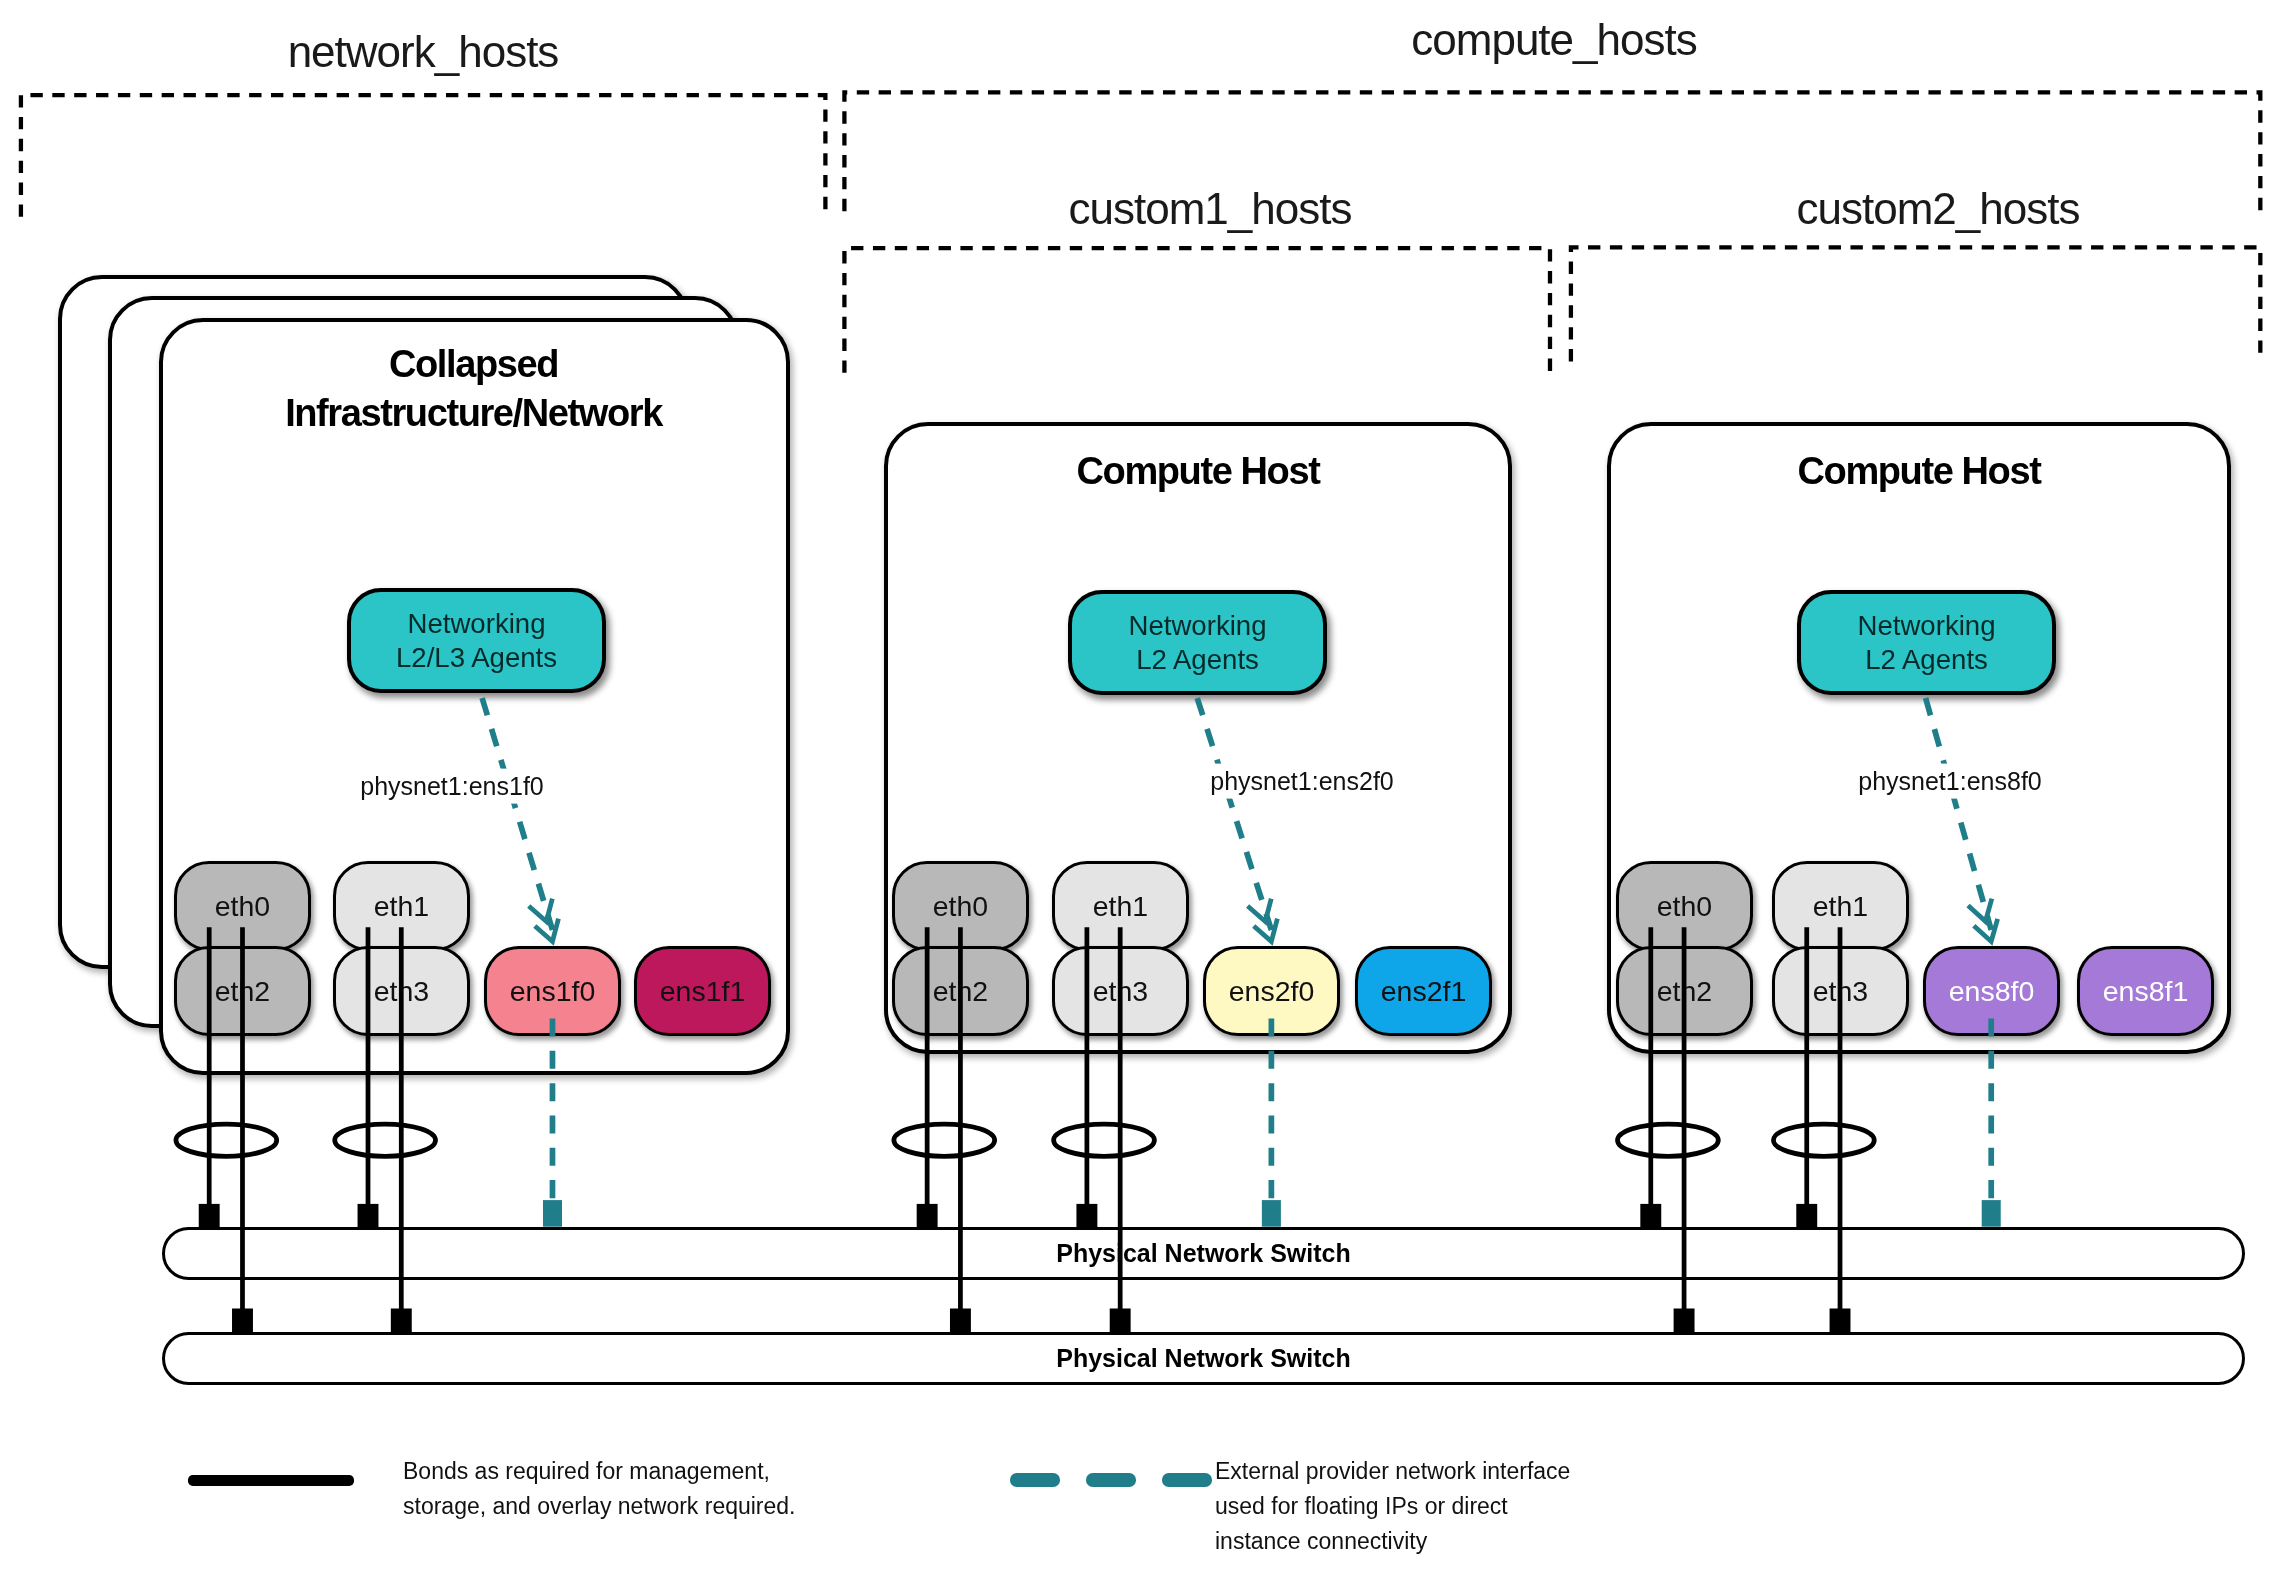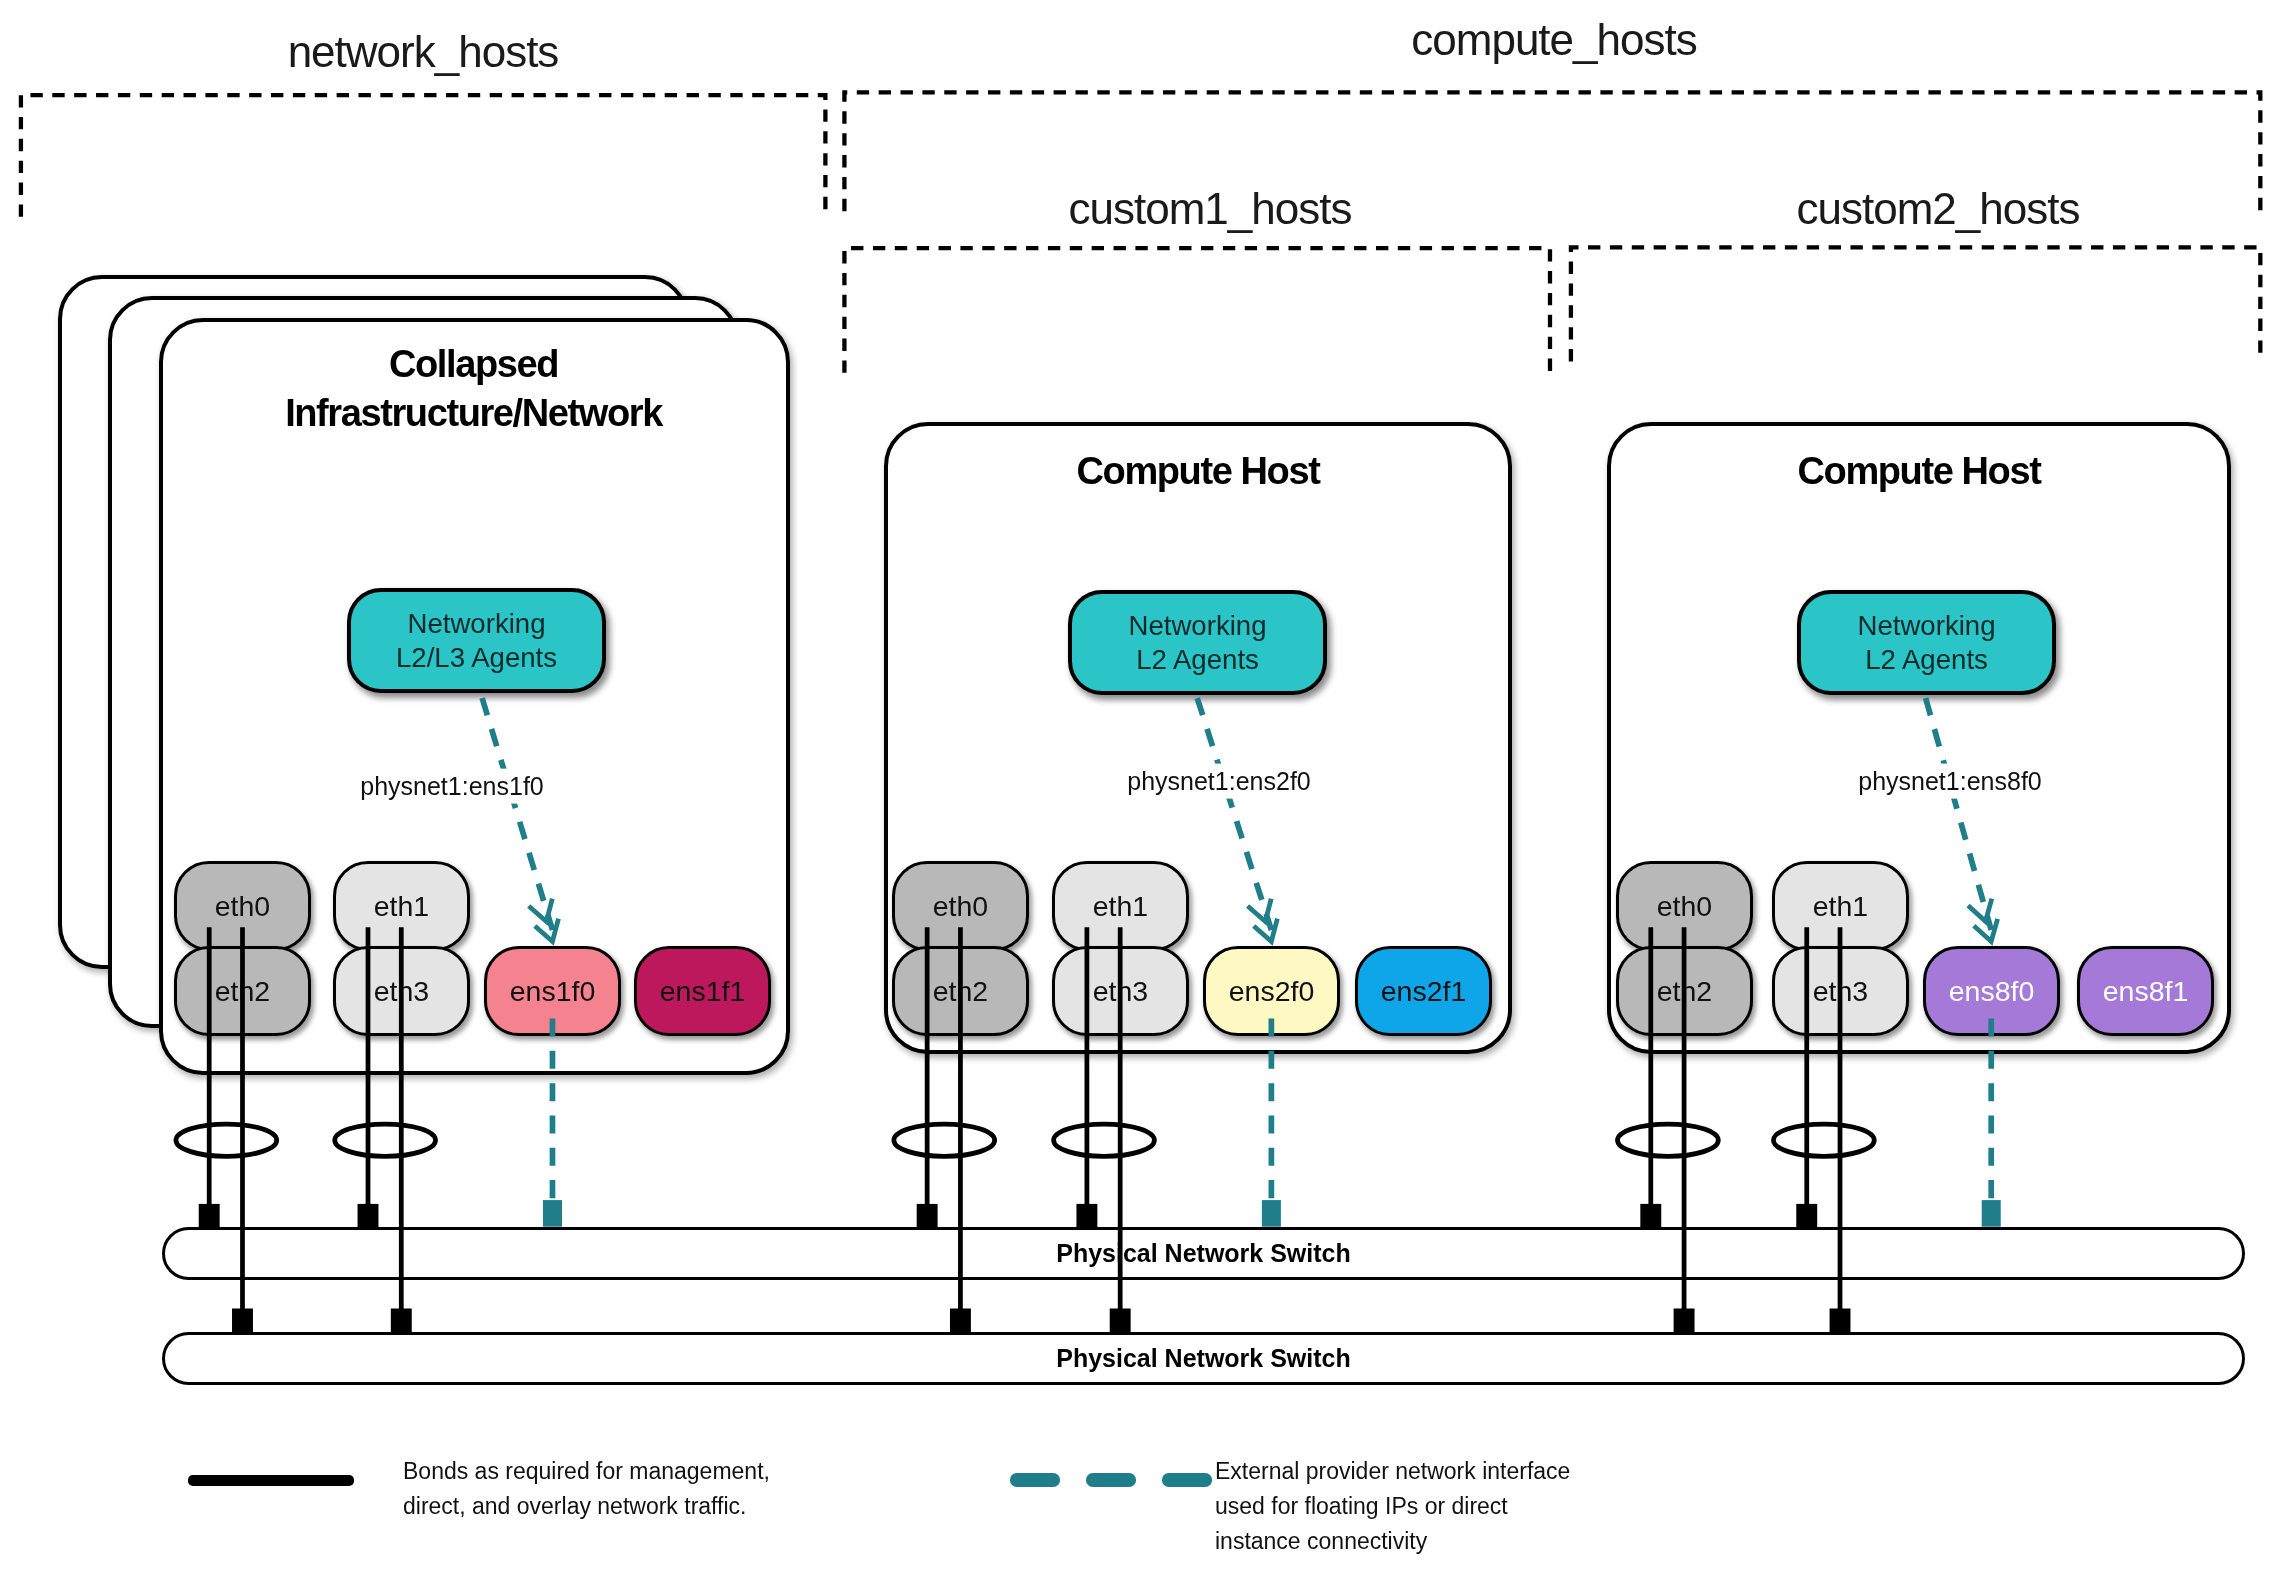--- a/index.html
+++ b/index.html
@@ -94,21 +94,21 @@
   <div class="agent" style="left: 1068px; top: 590px; width: 259px; height: 105px; background-color: rgb(43, 196, 199);">
     <div>Networking</div>
     <div>L2 Agents</div>
   </div>
   <div class="agent" style="left: 1797px; top: 590px; width: 259px; height: 105px; background-color: rgb(43, 196, 199);">
     <div>Networking</div>
     <div>L2 Agents</div>
   </div>
 
   <div class="physnet" style="left:452px;top:786px">physnet1:ens1f0</div>
-  <div class="physnet" style="left:1219px;top:781px">physnet1:ens2f0</div>
+  <div class="physnet" style="left:1302px;top:781px">physnet1:ens2f0</div>
   <div class="physnet" style="left:1950px;top:781px">physnet1:ens8f0</div>
 
   <div class="pill" style="left: 174px; top: 861px; background-color: rgb(184, 184, 184);">eth0</div>
   <div class="pill" style="left: 333px; top: 861px; background-color: rgb(228, 228, 228);">eth1</div>
   <div class="pill" style="left: 174px; top: 946px; background-color: rgb(184, 184, 184);">eth2</div>
   <div class="pill" style="left: 333px; top: 946px; background-color: rgb(228, 228, 228);">eth3</div>
   <div class="pill" style="left: 484px; top: 946px; background-color: rgb(245, 130, 143);">ens1f0</div>
   <div class="pill" style="left: 634px; top: 946px; background-color: #be185d;">ens1f1</div>
 
   <div class="pill" style="left: 892px; top: 861px; background-color: rgb(184, 184, 184);">eth0</div>
@@ -204,21 +204,21 @@
     <g stroke="none" fill="#1f7e89">
       <rect x="571" y="1262" width="20" height="28"></rect>
       <rect x="1327" y="1262" width="20" height="28"></rect>
       <rect x="2084" y="1262" width="20" height="28"></rect>
     </g>
   </svg>
 
   <div class="legend-line-swatch"></div>
   <div class="legend-text" style="left:403px;top:1454px">
     <div>Bonds as required for management,</div>
-    <div>direct, and overlay network traffic.</div>
+    <div>storage, and overlay network required.</div>
   </div>
   <div class="legend-dashes">
     <span style="background-color: rgb(31, 126, 137);"></span>
     <span style="background-color: rgb(31, 126, 137);"></span>
     <span style="background-color: rgb(31, 126, 137);"></span>
   </div>
   <div class="legend-text" style="left:1215px;top:1454px">
     <div>External provider network interface</div>
     <div>used for floating IPs or direct</div>
     <div>instance connectivity</div>

